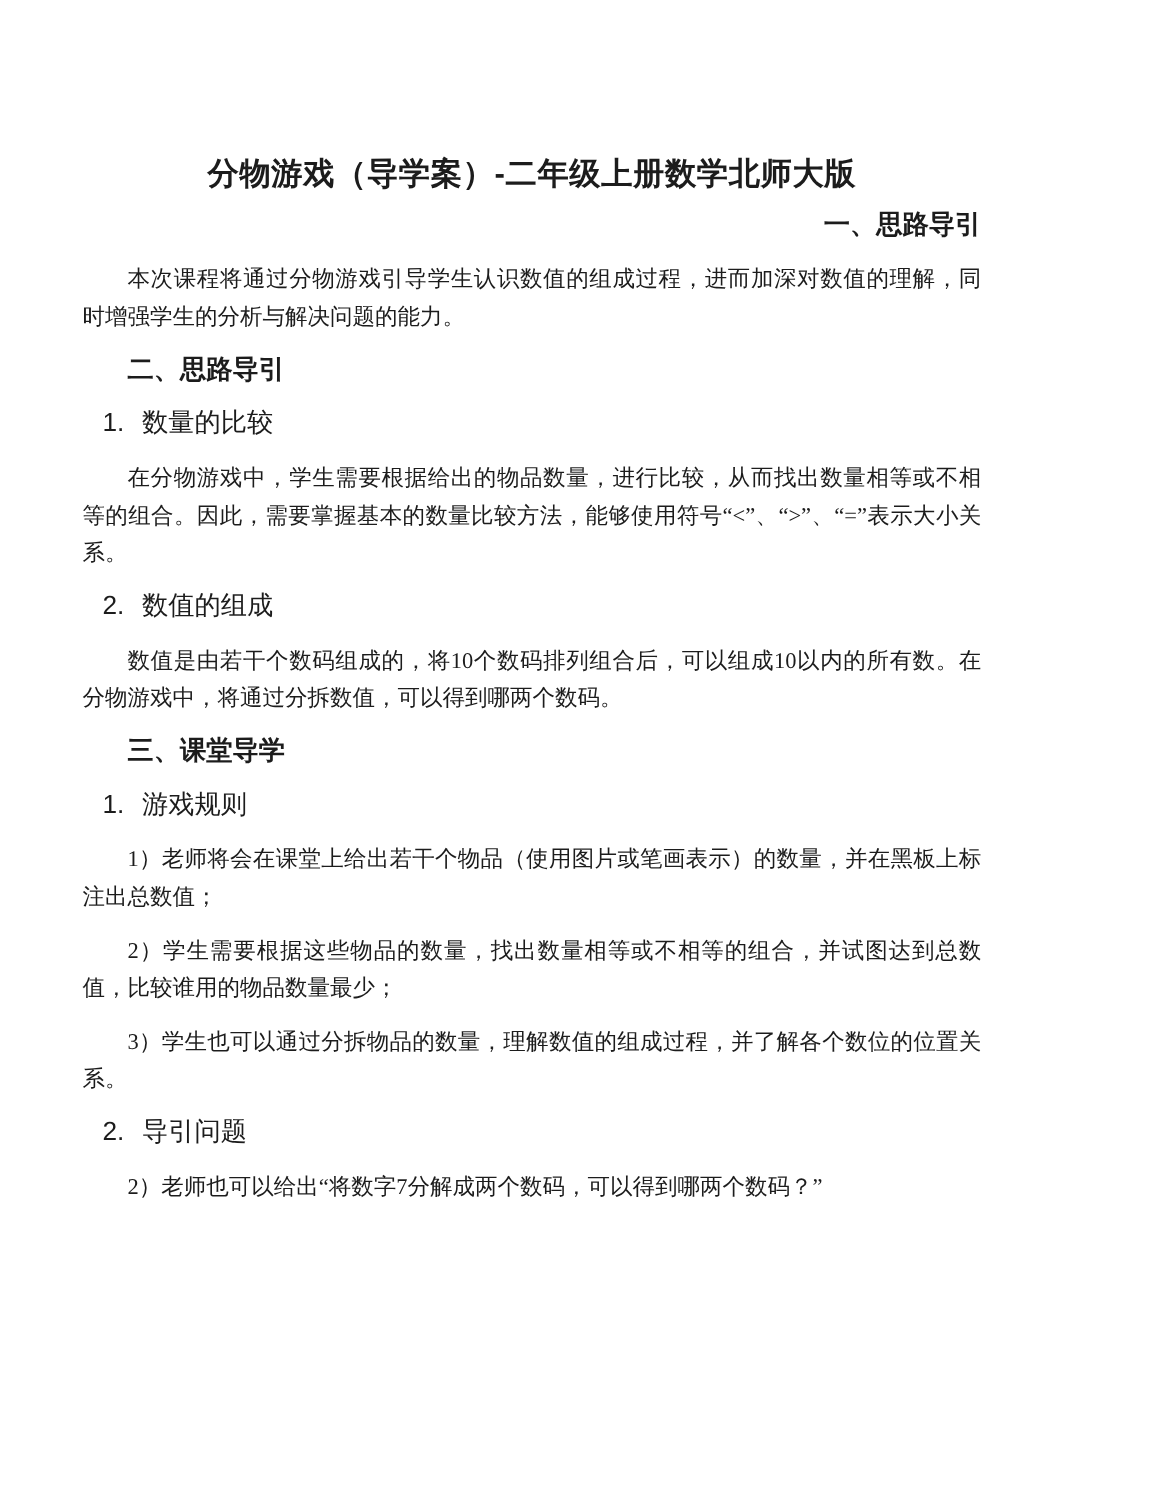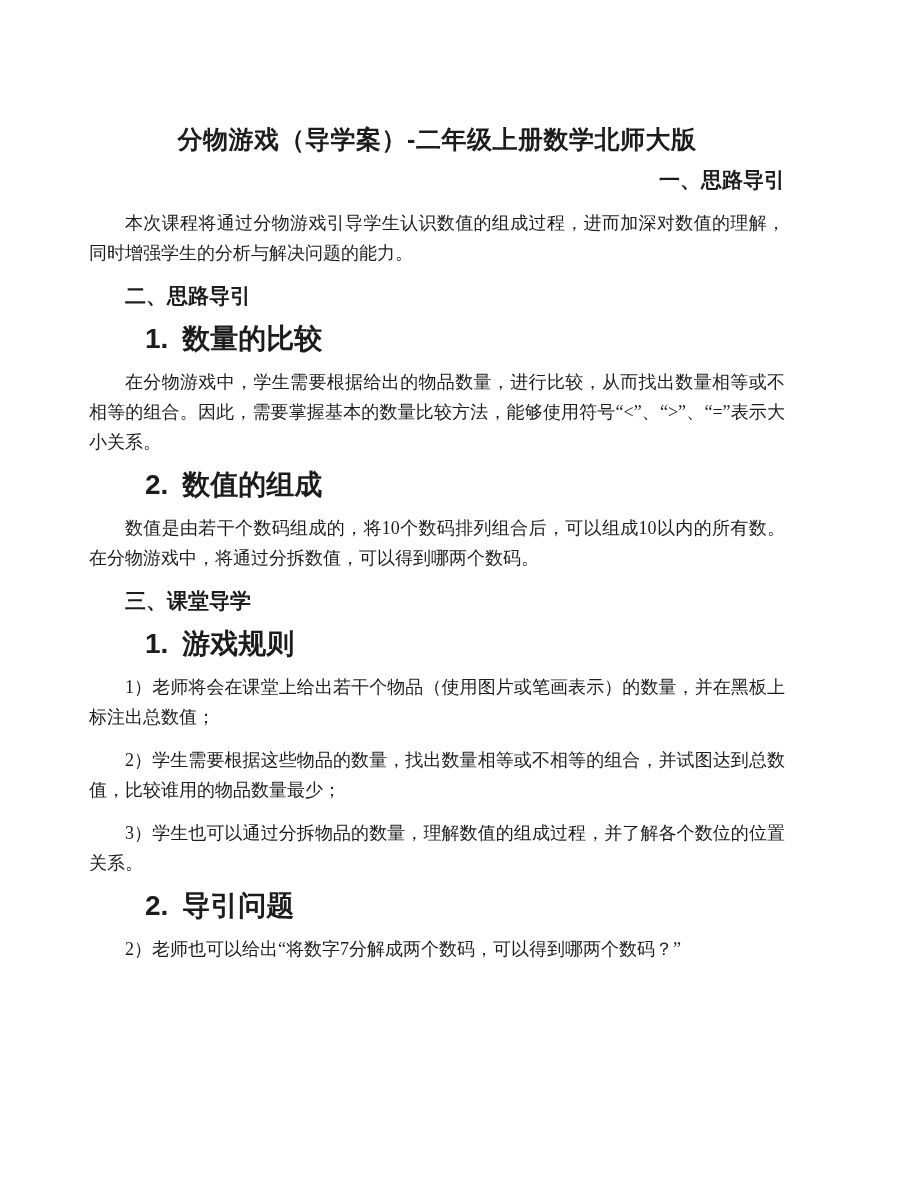--- a/index.html
+++ b/index.html
@@ -4,21 +4,21 @@
 <style>
   html, body { margin: 0; padding: 0; }
   body { background: #ffffff; }
   .page {
     position: relative;
     width: 920px;
     height: 1191px;
     background: #ffffff;
     overflow: hidden;
     box-sizing: border-box;
-    padding: 118px 135px 0 89px;
+    padding: 118px 135px 0 66px;
     color: #1c1c1c;
   }
   .doc-title {
     font-family: "Liberation Sans", "DejaVu Sans", sans-serif;
     font-size: 25px;
     font-weight: bold;
     line-height: 42px;
     text-align: center;
     margin: 0;
     letter-spacing: 0.5px;
@@ -27,24 +27,24 @@
   .doc-title + .block { margin-top: 5px; text-align: right; }
   .sec-heading {
     font-family: "Liberation Sans", "DejaVu Sans", sans-serif;
     font-size: 21px;
     font-weight: bold;
     line-height: 30px;
     margin-left: 36px;
   }
   .sub-heading {
     font-family: "Liberation Sans", "DejaVu Sans", sans-serif;
-    font-size: 28px;
-    font-weight: bold;
+    font-size: 21px;
+    font-weight: normal;
     line-height: 30px;
-    margin-left: 56px;
+    margin-left: 16px;
   }
   .sub-heading .num { margin-right: 14px; }
   .para {
     font-family: Liberation Serif, serif;
     font-size: 18px;
     line-height: 30px;
     text-indent: 2em;
     text-align: justify;
     margin-top: 13px;
   }

